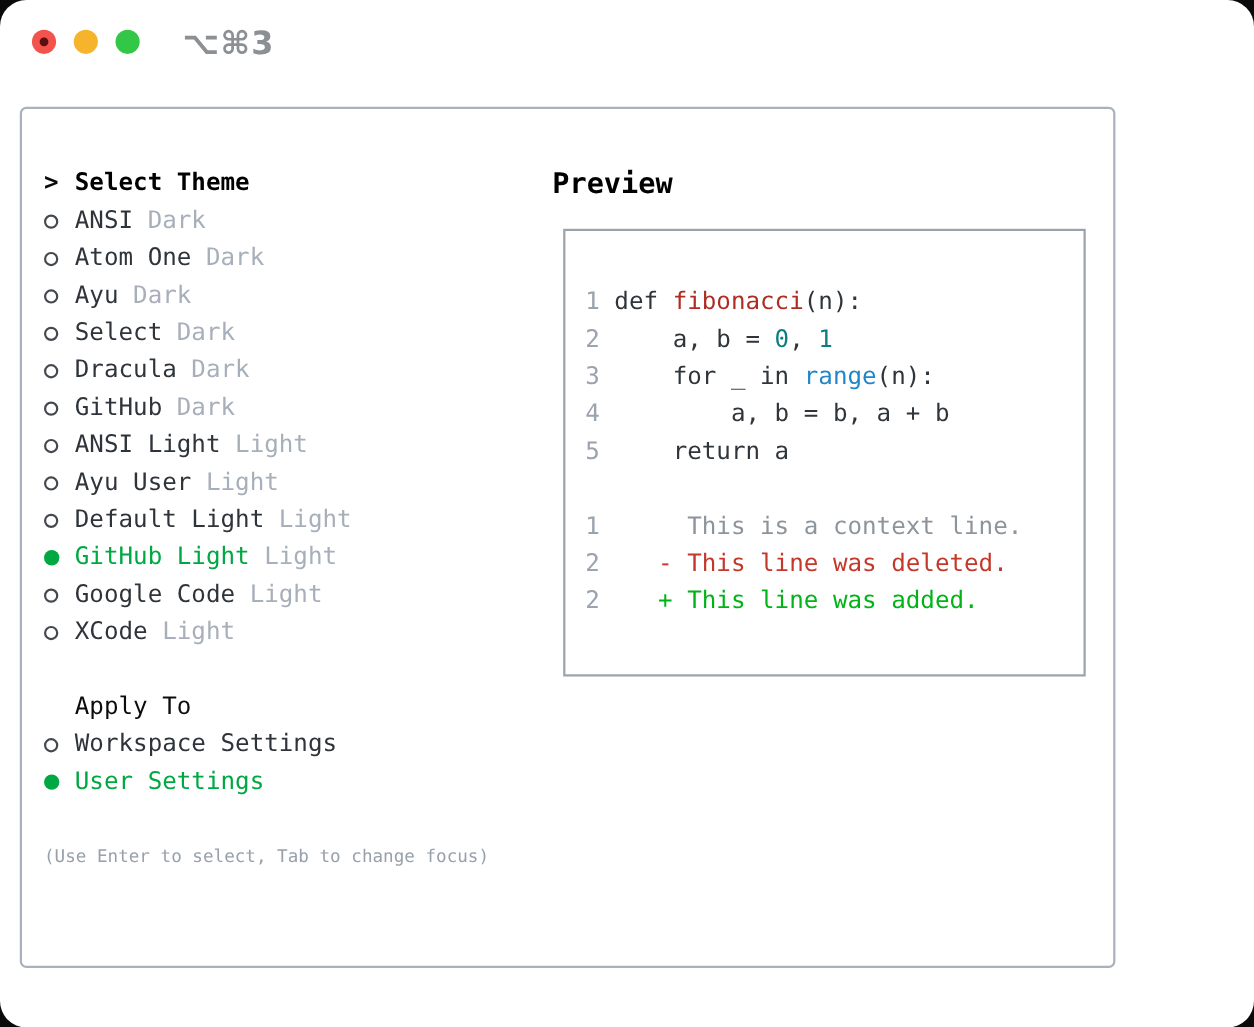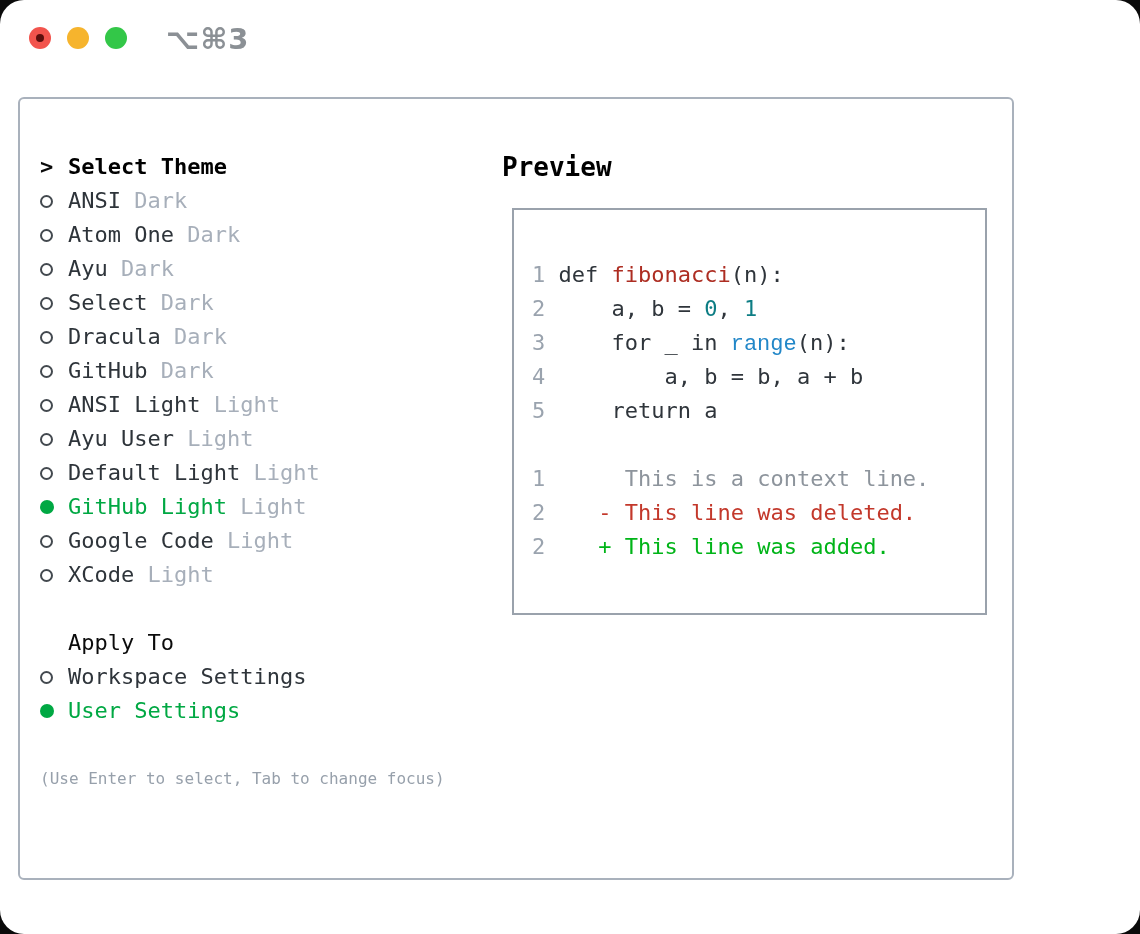--- a/index.html
+++ b/index.html
@@ -132,21 +132,21 @@
   .cline {
     height: 34px;
     line-height: 34px;
     font-size: 22px;
     white-space: pre;
   }
   .ln        { color: #9aa3ae; }
   .s-plain   { color: #2f353b; }
   .s-function{ color: #ad2d22; }
   .s-number  { color: #0d7d84; }
-  .s-builtin { color: #2287c8; font-family: Liberation Mono, monospace; }
+  .s-builtin { color: #2287c8; }
   .d-context { color: #8d949c; }
   .d-deleted { color: #c3382b; }
   .d-added   { color: #00b418; }
 </style>
 </head>
 <body>
 
 <div class="app-window">
 
   <div class="titlebar">

